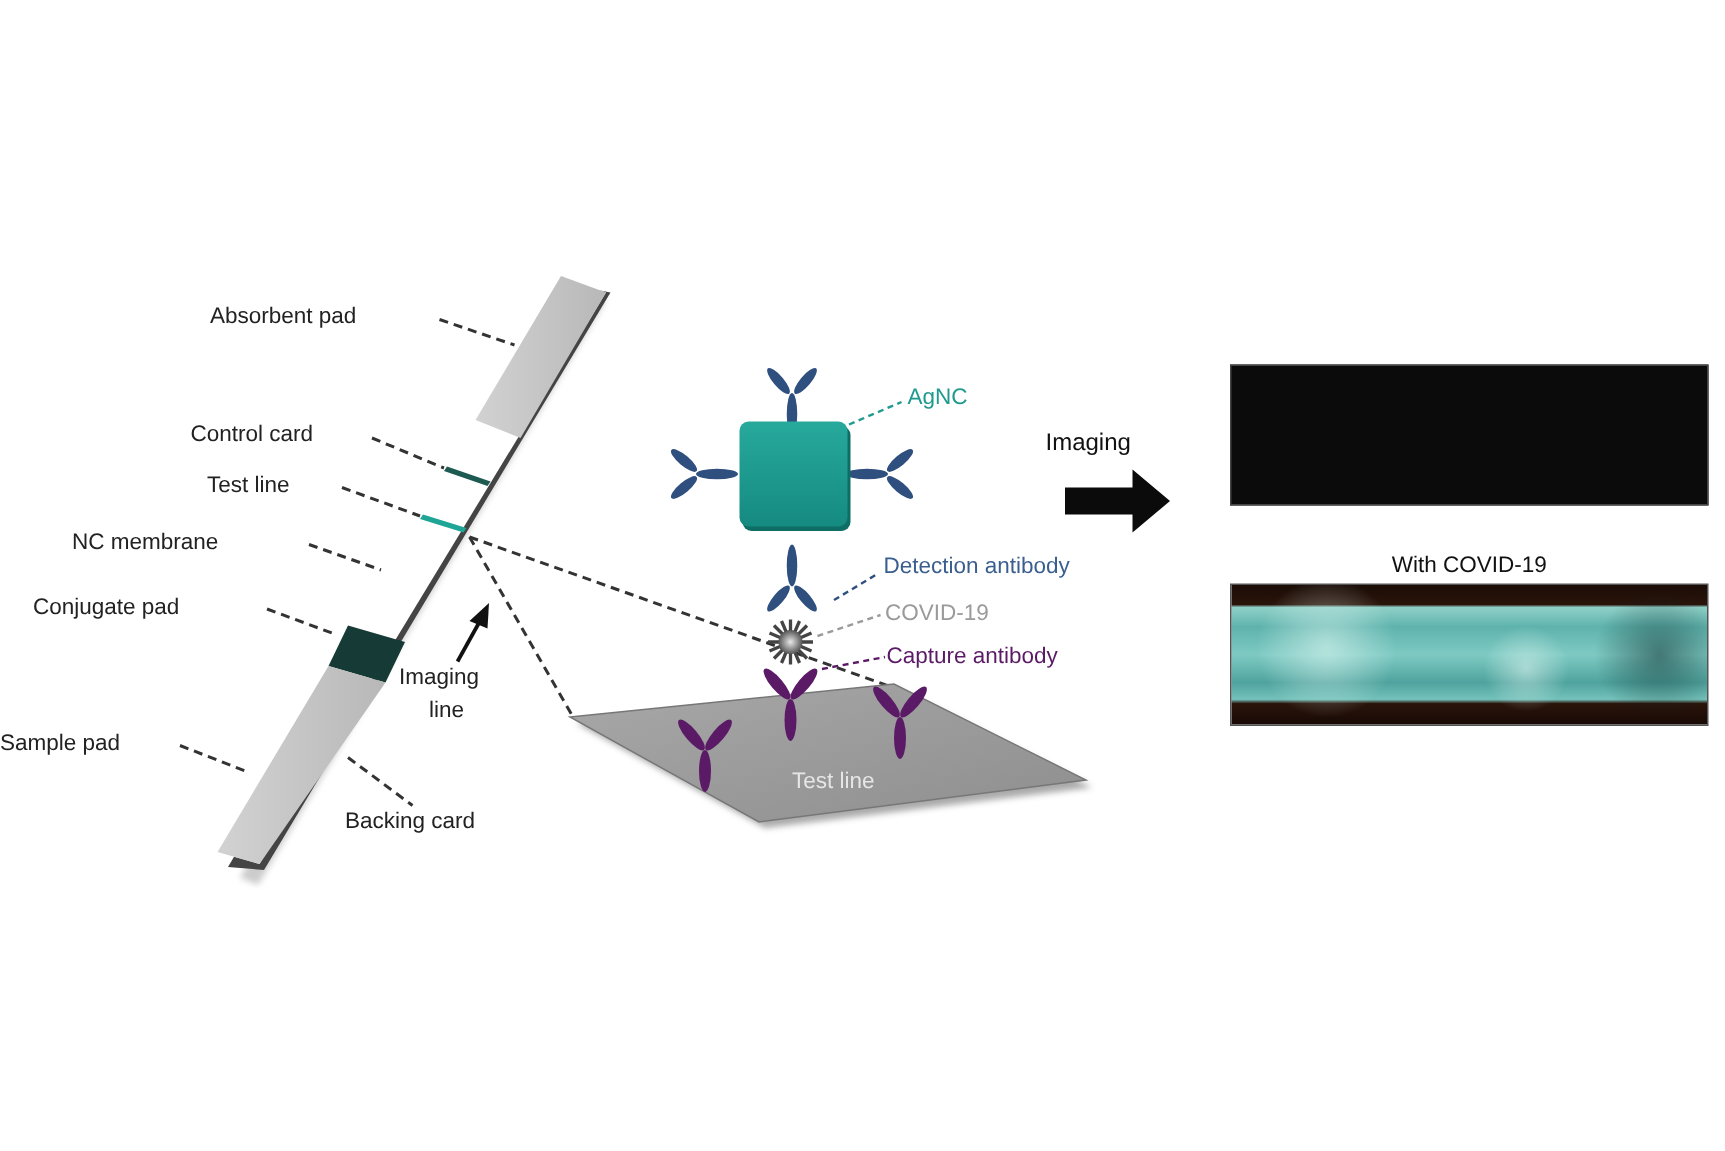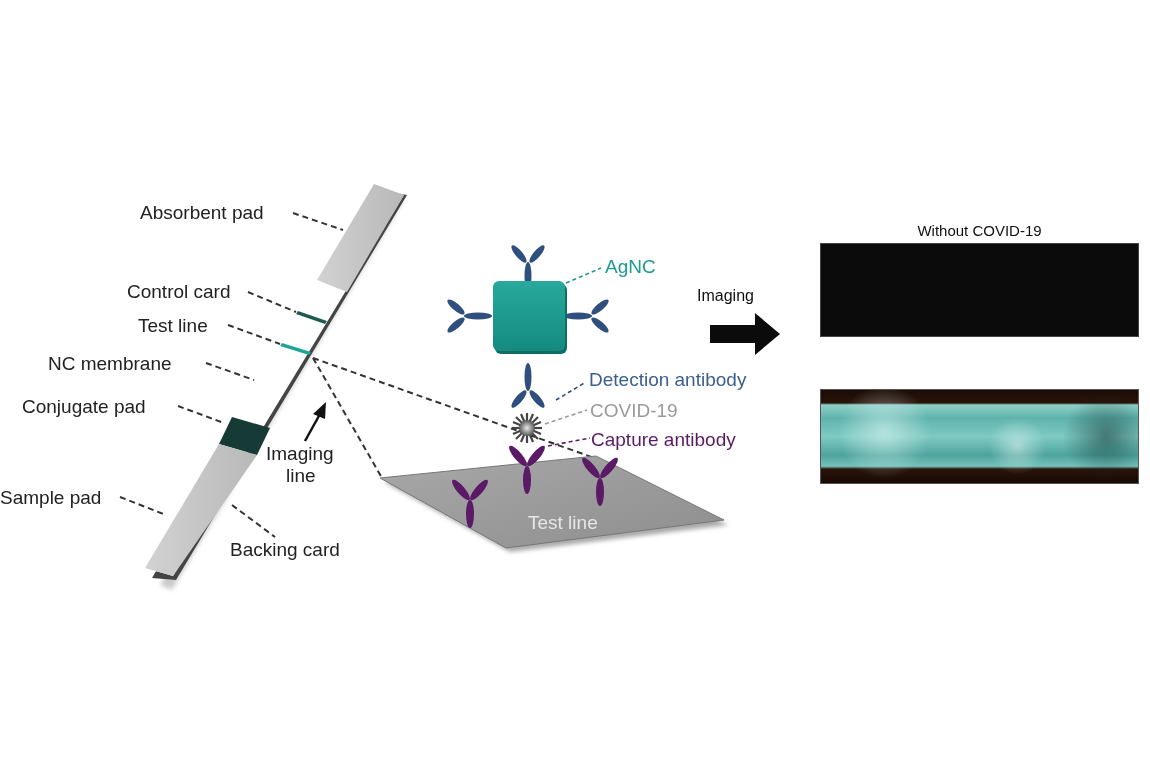--- a/index.html
+++ b/index.html
@@ -1,19 +1,19 @@
 <!DOCTYPE html>
 <html><head>
 <meta charset="utf-8">
 <style>
   html, body { margin: 0; padding: 0; background: #ffffff; }
   body { width: 1150px; height: 767px; position: relative; overflow: hidden;
          font-family: "Liberation Sans", sans-serif; }
   #stage { position: absolute; left: 0; top: 0; width: 1150px; height: 767px; }
-  .lbl { position: absolute; font-family: "Liberation Sans", sans-serif; font-size: 19px;
+  .lbl { position: absolute; font-family: "Liberation Sans", sans-serif; font-size: 15px;
          color: #222; white-space: nowrap; line-height: 1; }
   .img-title { position: absolute; font-size: 15px; color: #111; white-space: nowrap;
                text-align: center; line-height: 1; }
   .photo { position: absolute; }
   #photo-negative { left: 820px; top: 243px; width: 317px; height: 92px; background: #0b0b0b;
                     border: 1px solid #444; }
   #photo-positive { left: 820px; top: 389px; width: 317px; height: 93px;
     background:
       radial-gradient(circle at 20% 45%, rgba(230,250,245,0.55) 0, rgba(0,0,0,0) 18%),
       radial-gradient(circle at 62% 60%, rgba(235,250,245,0.5) 0, rgba(0,0,0,0) 14%),
@@ -178,18 +178,18 @@
   <span class="lbl" style="left:286px;top:466px">line</span>
 
   <span class="lbl" style="left:605px;top:257px;color:#1f9a8f">AgNC</span>
   <span class="lbl" style="left:589px;top:370px;color:#3a5f8f">Detection antibody</span>
   <span class="lbl" style="left:590px;top:401px;color:#9a9a9a">COVID-19</span>
   <span class="lbl" style="left:591px;top:430px;color:#5b1a66">Capture antibody</span>
   <span class="lbl" style="left:528px;top:513px;color:#e6e6e6">Test line</span>
 
   <span class="lbl" style="left:697px;top:288px;font-size:16px;color:#111">Imaging</span>
 
-  <span class="img-title" style="left:820px;top:223px;width:319px">Without COVID-19</span>
   <div class="photo" id="photo-negative"></div>
 
+  <span class="img-title" style="left:820px;top:369px;width:319px">With COVID-19</span>
   <div class="photo" id="photo-positive"></div>
 
 </div>
 
 </body></html>

